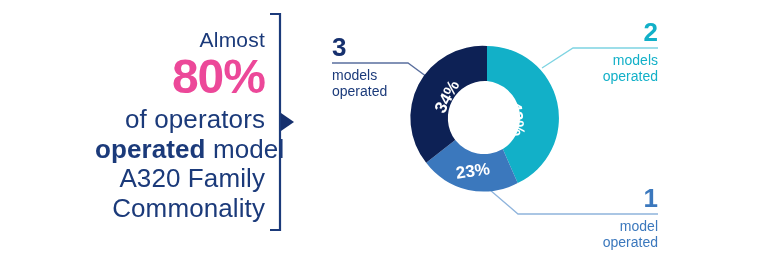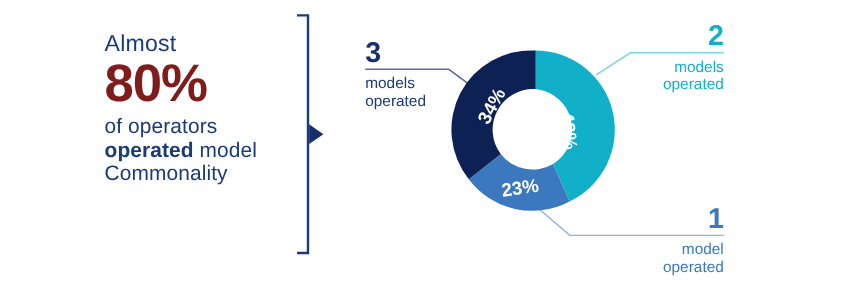--- a/index.html
+++ b/index.html
@@ -19,38 +19,39 @@
     height: 260px;
     background: #ffffff;
   }
 
   
   .statement {
     position: absolute;
     left: 95px;
     top: 28px;
     width: 170px;
+    text-align: right;
     color: #1b3a7a;
     line-height: 1.14;
   }
   .statement .line-almost {
     font-size: 21px;
     font-weight: 400;
     letter-spacing: 0.2px;
   }
   .statement .line-big {
     font-size: 48px;
     font-weight: 700;
     letter-spacing: -1px;
     line-height: 1.02;
     margin: 1px 0 3px 0;
-    color: #7f1d1d;
+    color: #ec4899;
   }
   .statement .line-sub {
-    font-size: 19px;
+    font-size: 26px;
     font-weight: 400;
     letter-spacing: 0.1px;
     white-space: nowrap;
   }
   .statement .bold {
     font-weight: 700;
   }
 
   
   .bracket-wrap {
@@ -95,20 +96,21 @@
 <div id="infographic">
 
   <div class="statement">
     <div class="line-almost">Almost</div>
     <div class="line-big">80%</div>
     <div class="line-sub">of operators</div>
     <div class="line-sub">
       <span class="bold">operated</span>
       <span>model</span>
     </div>
+    <div class="line-sub">A320   Family</div>
     <div class="line-sub">Commonality</div>
   </div>
 
   <div class="bracket-wrap">
     <svg width="36" height="220" viewBox="0 0 36 220">
 
       <path d="M 2 2 L 12 2 L 12 218 L 2 218" fill="none" stroke="#1b3a7a" stroke-width="2.2"></path>
 
       <polygon points="13,101 26,110 13,119" fill="#16306e"></polygon>
     </svg>

